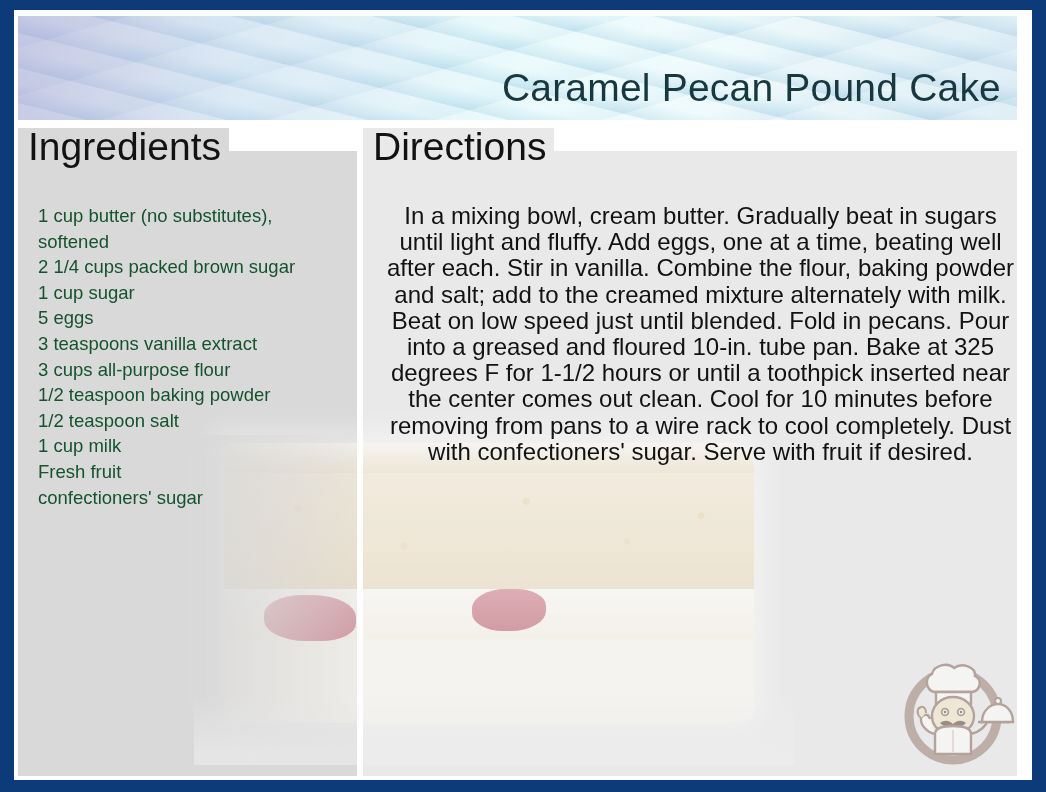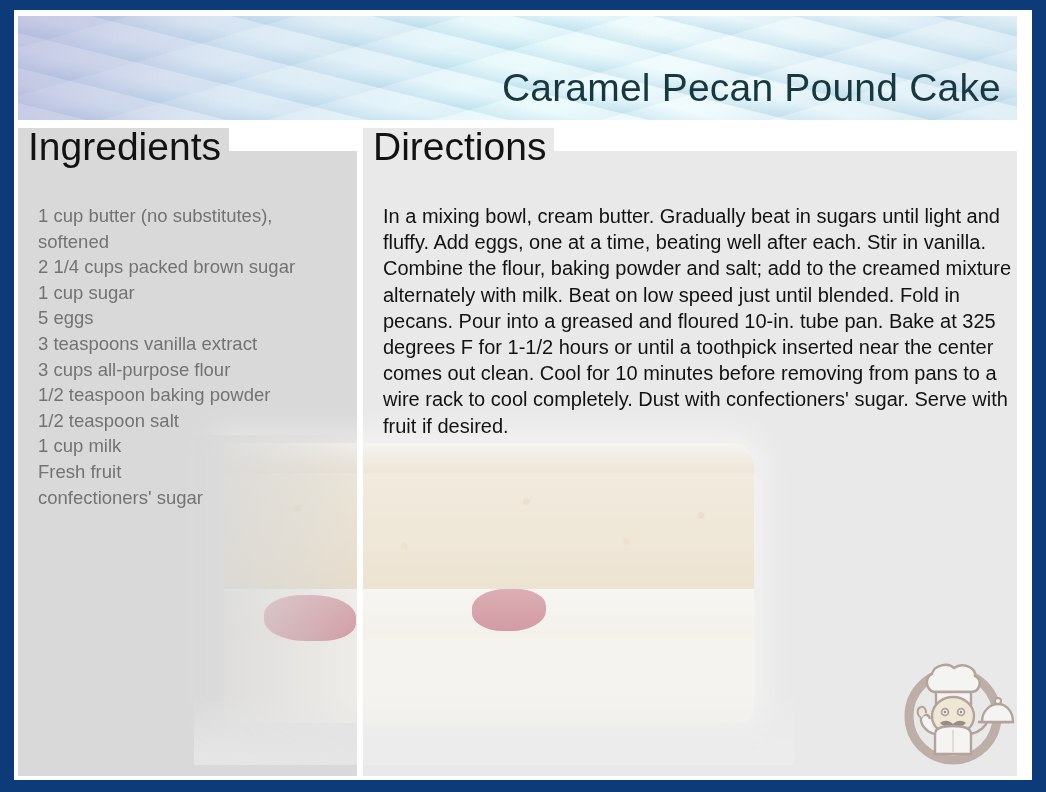--- a/index.html
+++ b/index.html
@@ -75,33 +75,33 @@
   .tab-ingredients{ left:4px; background:#d9d9d9; }
   .tab-directions{ left:349px; background:#e9e9e9; }
 
   
   .ingredients-list{
     position:absolute;
     left:24px; top:193px;
     width:310px;
     font-size:18.5px;
     line-height:25.6px;
-    color:#737373;
+    color:#14532d;
     z-index:4;
   }
   .ingredients-list li{ list-style:none; }
 
   .directions-body{
     position:absolute;
     left:369px; top:193px;
     width:635px;
-    font-size:20px;
+    font-size:24px;
     line-height:26.2px;
     color:#121212;
-    text-align:left;
+    text-align:center;
     z-index:4;
   }
 
   
   .cake-photo{
     position:absolute;
     left:180px; top:425px;
     width:600px; height:330px;
     opacity:0.62;
     z-index:3;

